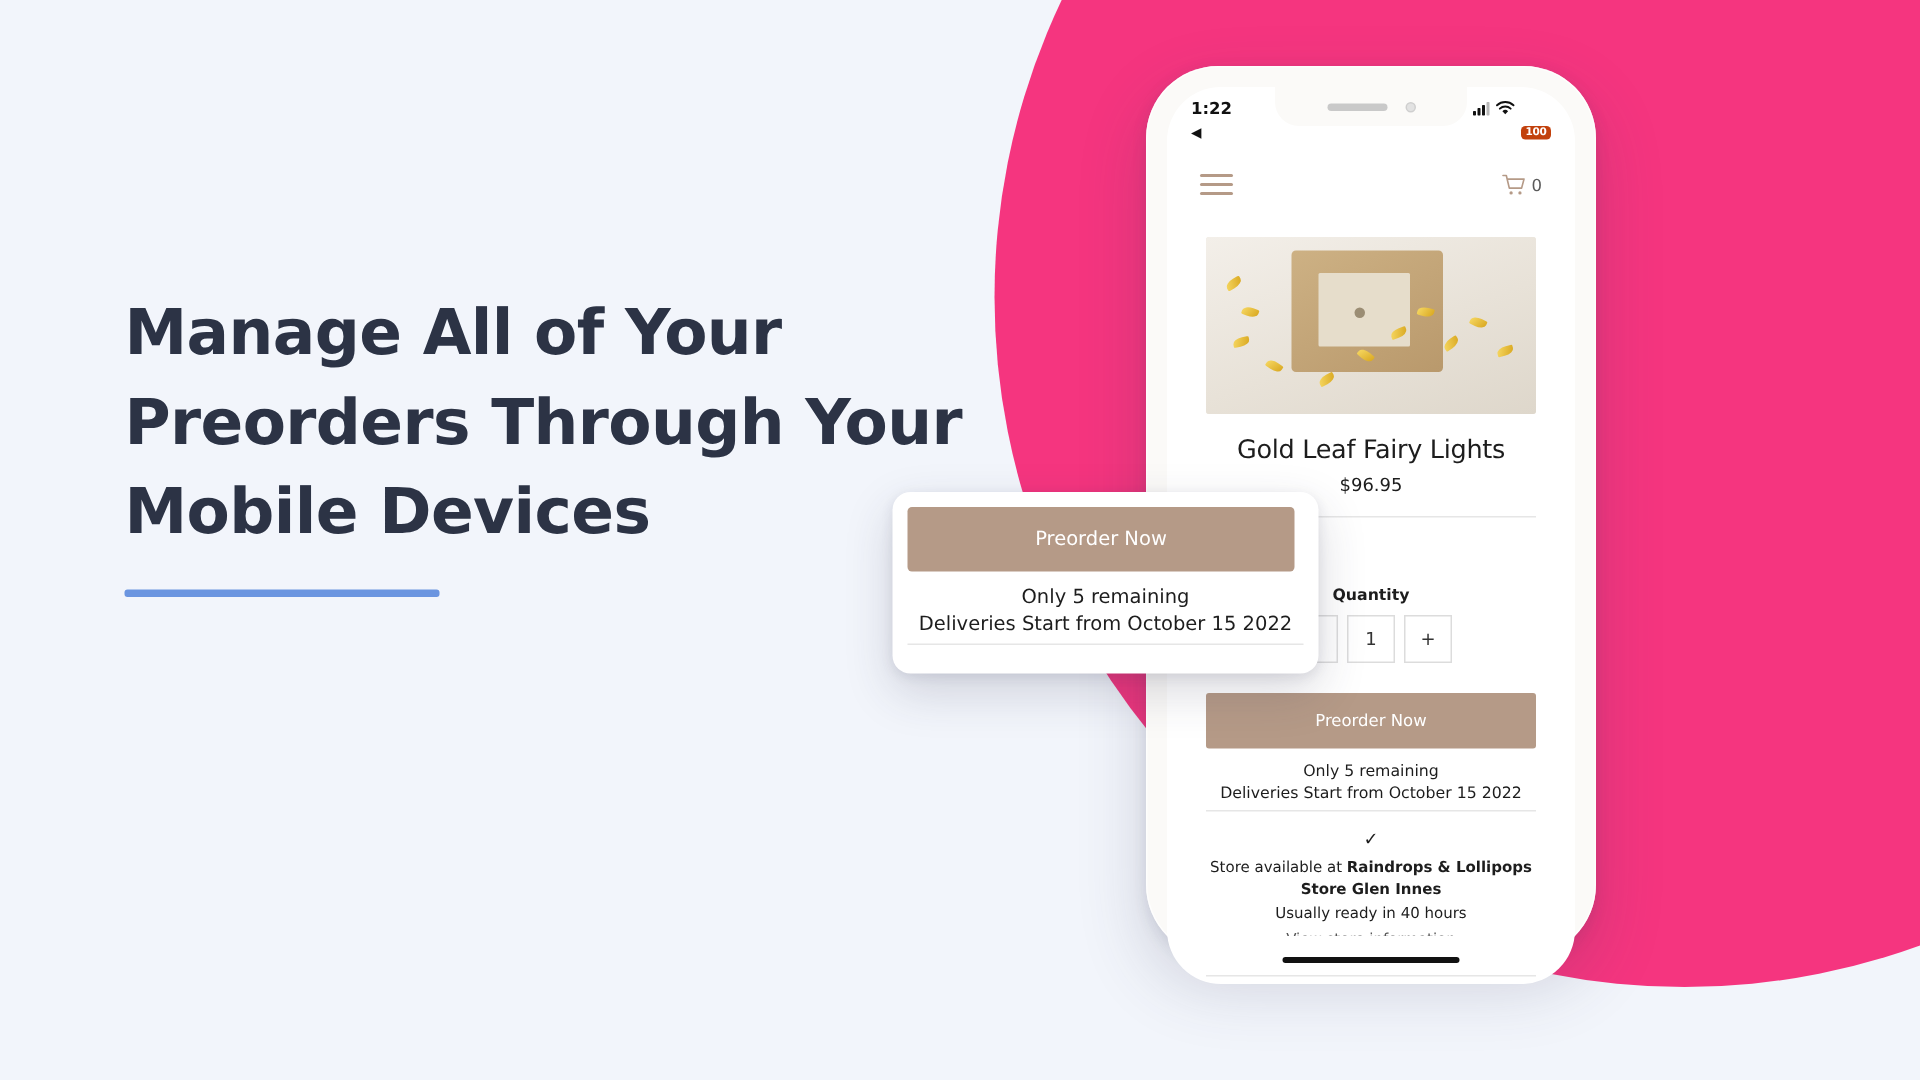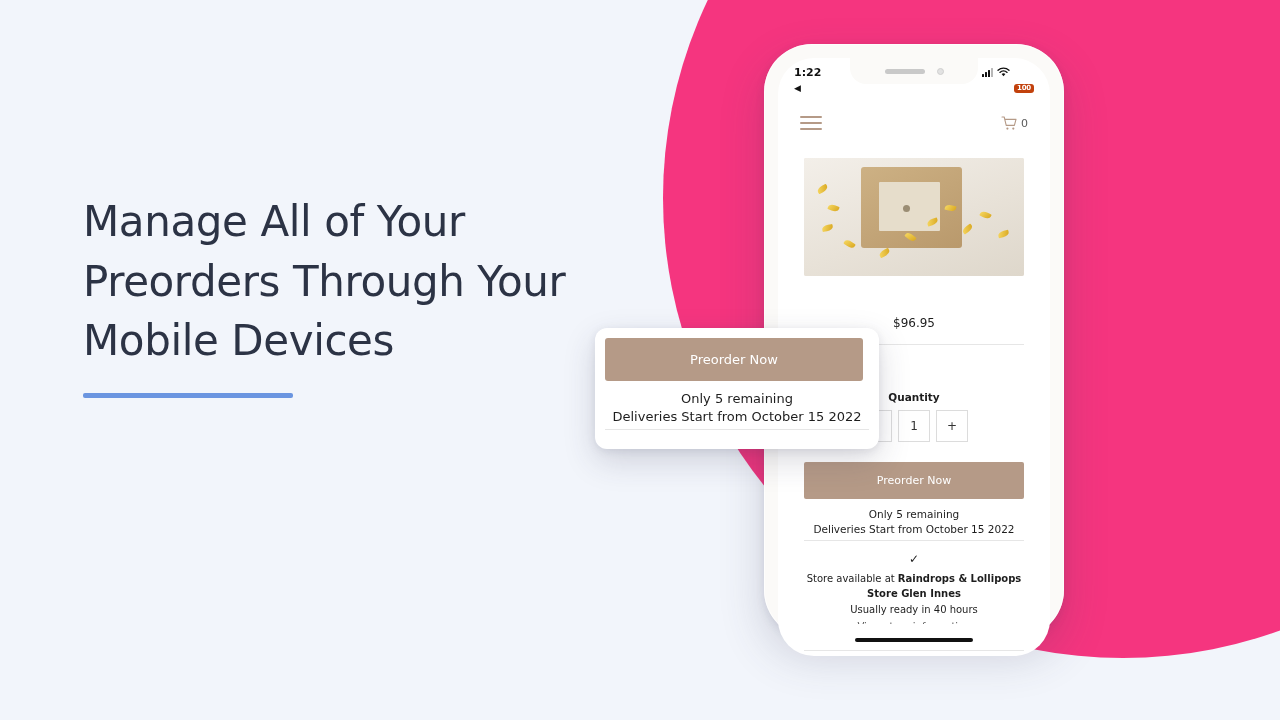--- a/index.html
+++ b/index.html
@@ -16,21 +16,21 @@
     left:663px; top:-262px;
     width:920px; height:920px;
     border-radius:50%;
     background:#f5357f;
   }
 
   
   .copy{ position:absolute; left:83px; top:192px; width:600px; }
   .headline{
     font-family:"DejaVu Sans", sans-serif;
-    font-weight:400;
+    font-weight:700;
     font-size:42px;
     line-height:1.42;
     letter-spacing:-0.4px;
     color:#2c3345;
   }
   .accent-bar{
     width:210px; height:5px; border-radius:2px;
     background:#6b95e0;
     margin-top:22px;
   }
@@ -292,20 +292,21 @@
         <span class="leaf" style="left:18%; top:70%; transform:rotate(35deg)"></span>
         <span class="leaf" style="left:56%; top:52%; transform:rotate(-20deg)"></span>
         <span class="leaf" style="left:64%; top:40%; transform:rotate(15deg)"></span>
         <span class="leaf" style="left:72%; top:58%; transform:rotate(-35deg)"></span>
         <span class="leaf" style="left:80%; top:46%; transform:rotate(25deg)"></span>
         <span class="leaf" style="left:88%; top:62%; transform:rotate(-15deg)"></span>
         <span class="leaf" style="left:46%; top:64%; transform:rotate(40deg)"></span>
         <span class="leaf" style="left:34%; top:78%; transform:rotate(-28deg)"></span>
       </div>
 
+      <div class="p-title">Gold Leaf Fairy Lights</div>
       <div class="p-price">$96.95</div>
       <div class="hr" style="top:286px"></div>
 
       <div class="qty-label">Quantity</div>
       <div class="stepper">
         <button>-</button>
         <button>1</button>
         <button>+</button>
       </div>
 

